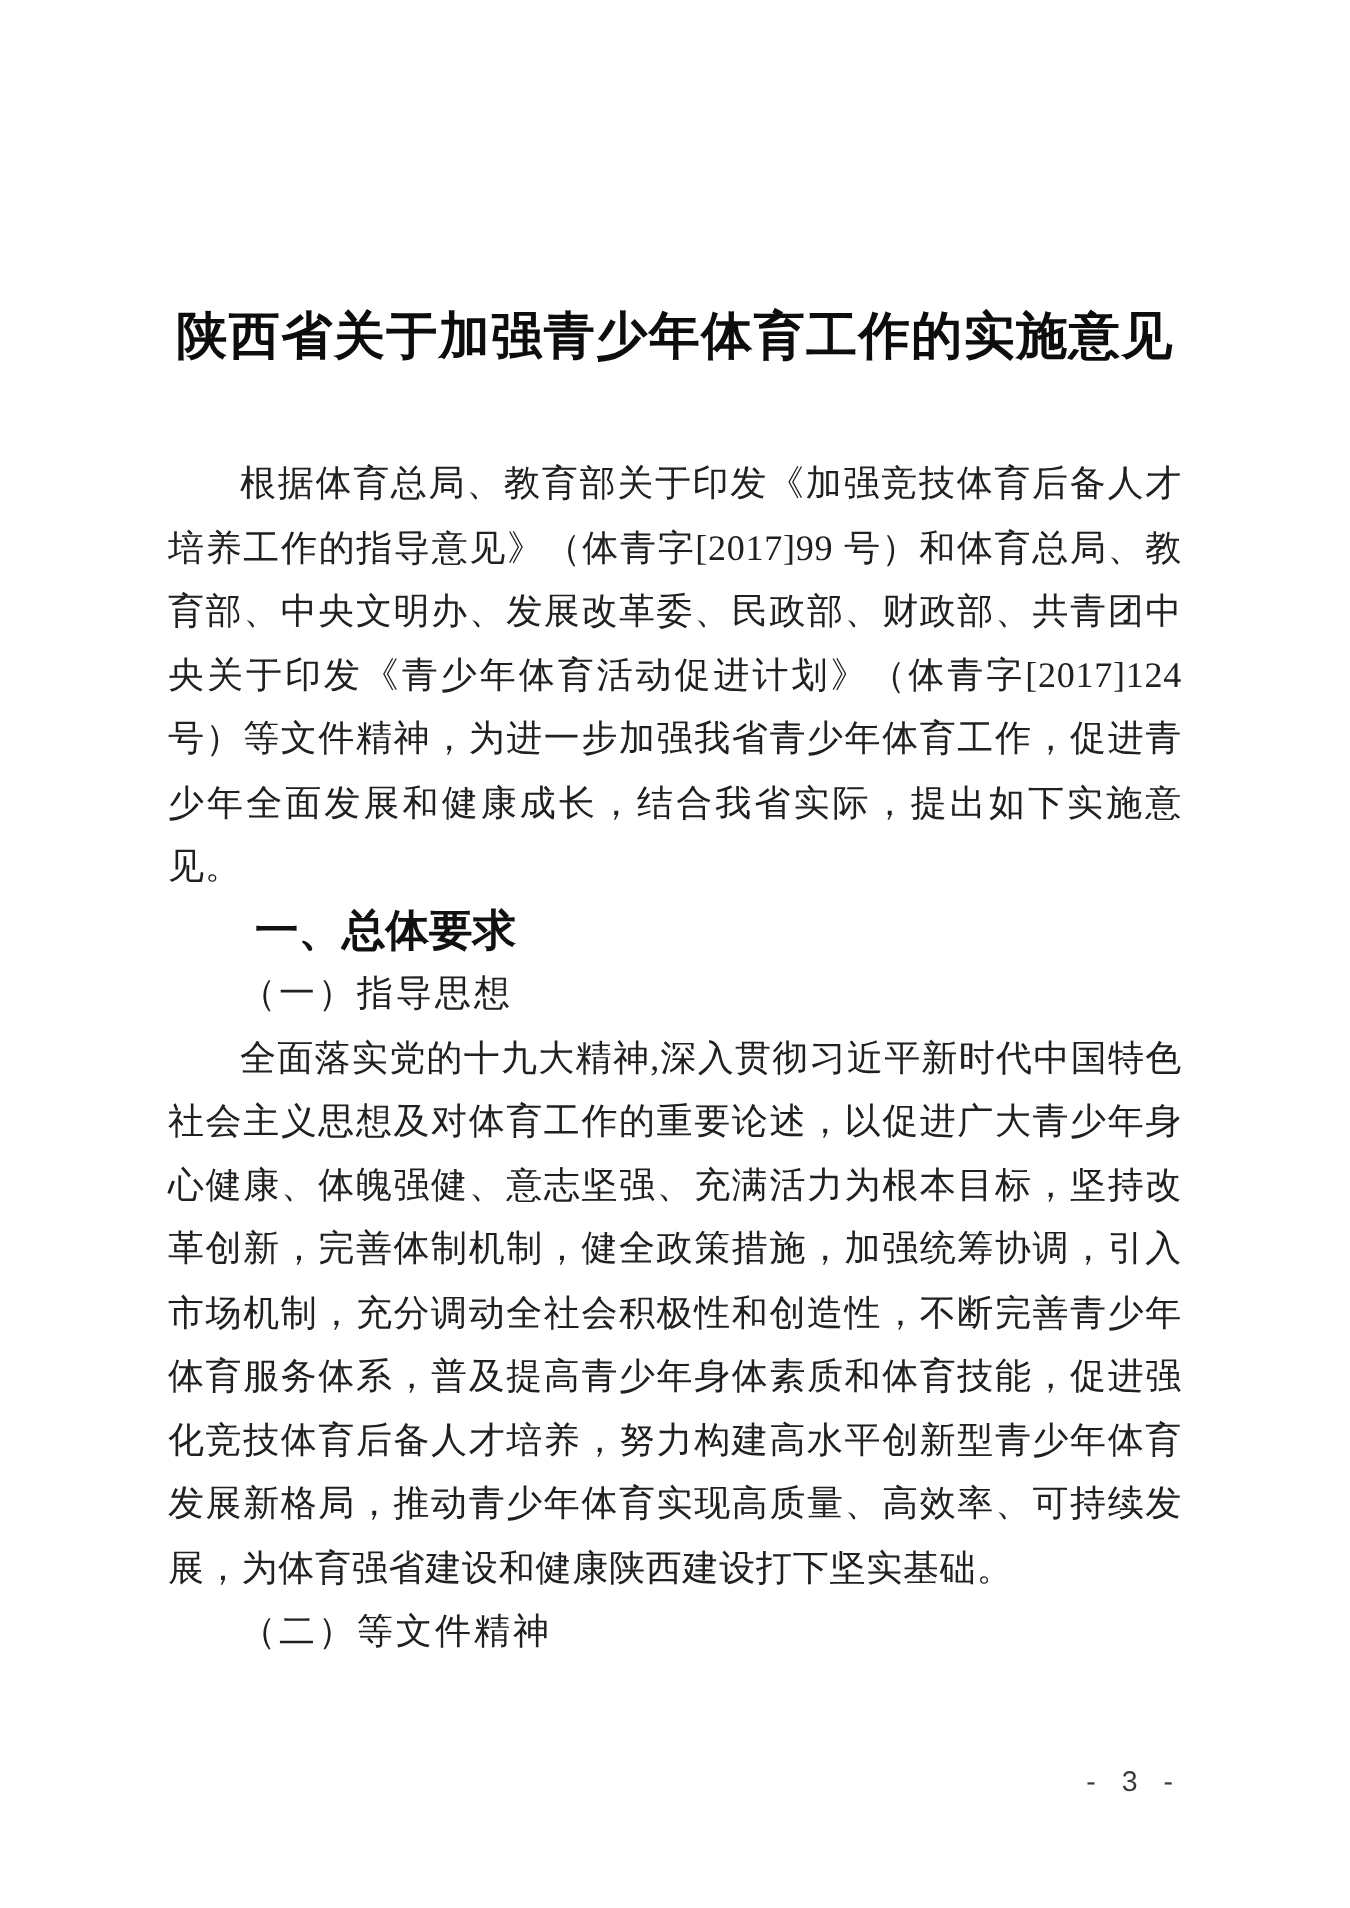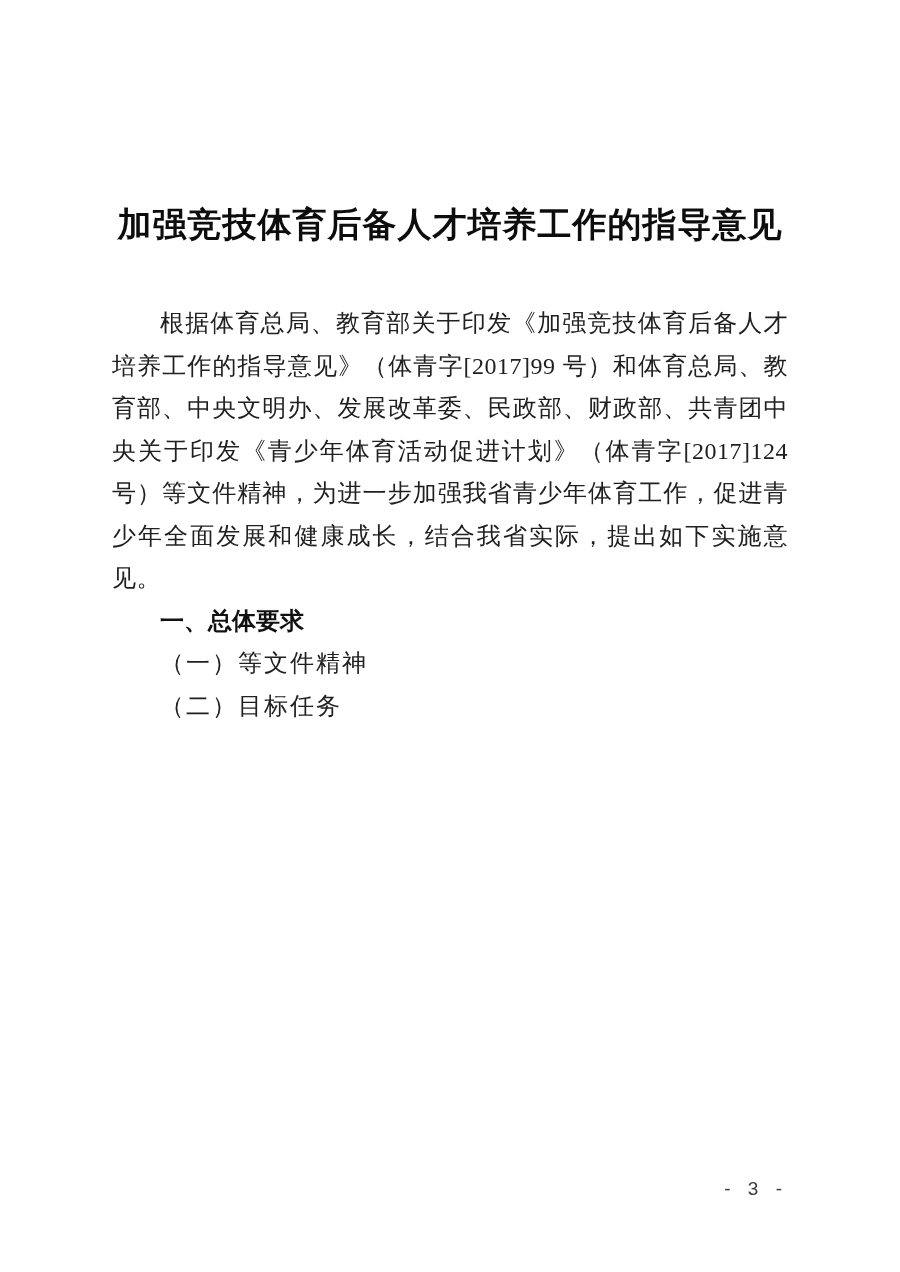--- a/index.html
+++ b/index.html
@@ -36,21 +36,21 @@
     text-align: justify;
     text-justify: inter-character;
     text-indent: 2em;
     font-weight: 400;
     color: #202020;
     letter-spacing: 0.5px;
   }
   .section-heading {
     font-family: "Liberation Sans", "DejaVu Sans", sans-serif;
     font-weight: 700;
-    font-size: 24px;
+    font-size: 29px;
     line-height: 42.5px;
     text-indent: 2em;
     color: #111111;
   }
   .sub-heading {
     font-family: "Liberation Serif", "DejaVu Serif", serif;
     font-weight: 400;
     font-size: 24px;
     line-height: 42.5px;
     text-indent: 2em;
@@ -66,28 +66,29 @@
     letter-spacing: 6px;
     color: #3a3a3a;
   }
 </style>
 </head>
 <body>
 
 <div class="page">
   <div class="doc">
 
-    <h1 class="title">加强竞技体育后备人才培养工作的指导意见</h1>
+    <h1 class="title">陕西省关于加强青少年体育工作的实施意见</h1>
 
     <p class="body-para">根据体育总局、教育部关于印发《加强竞技体育后备人才培养工作的指导意见》（体青字[2017]99 号）和体育总局、教育部、中央文明办、发展改革委、民政部、财政部、共青团中央关于印发《青少年体育活动促进计划》（体青字[2017]124 号）等文件精神，为进一步加强我省青少年体育工作，促进青少年全面发展和健康成长，结合我省实际，提出如下实施意见。</p>
 
     <h2 class="section-heading">一、总体要求</h2>
 
-    <h3 class="sub-heading">（一）等文件精神</h3>
+    <h3 class="sub-heading">（一）指导思想</h3>
 
+    <p class="body-para">全面落实党的十九大精神,深入贯彻习近平新时代中国特色社会主义思想及对体育工作的重要论述，以促进广大青少年身心健康、体魄强健、意志坚强、充满活力为根本目标，坚持改革创新，完善体制机制，健全政策措施，加强统筹协调，引入市场机制，充分调动全社会积极性和创造性，不断完善青少年体育服务体系，普及提高青少年身体素质和体育技能，促进强化竞技体育后备人才培养，努力构建高水平创新型青少年体育发展新格局，推动青少年体育实现高质量、高效率、可持续发展，为体育强省建设和健康陕西建设打下坚实基础。</p>
 
-    <h3 class="sub-heading">（二）目标任务</h3>
+    <h3 class="sub-heading">（二）等文件精神</h3>
 
 
   </div>
 
   <div class="page-number">- 3 -</div>
 </div>
 
 </body></html>

